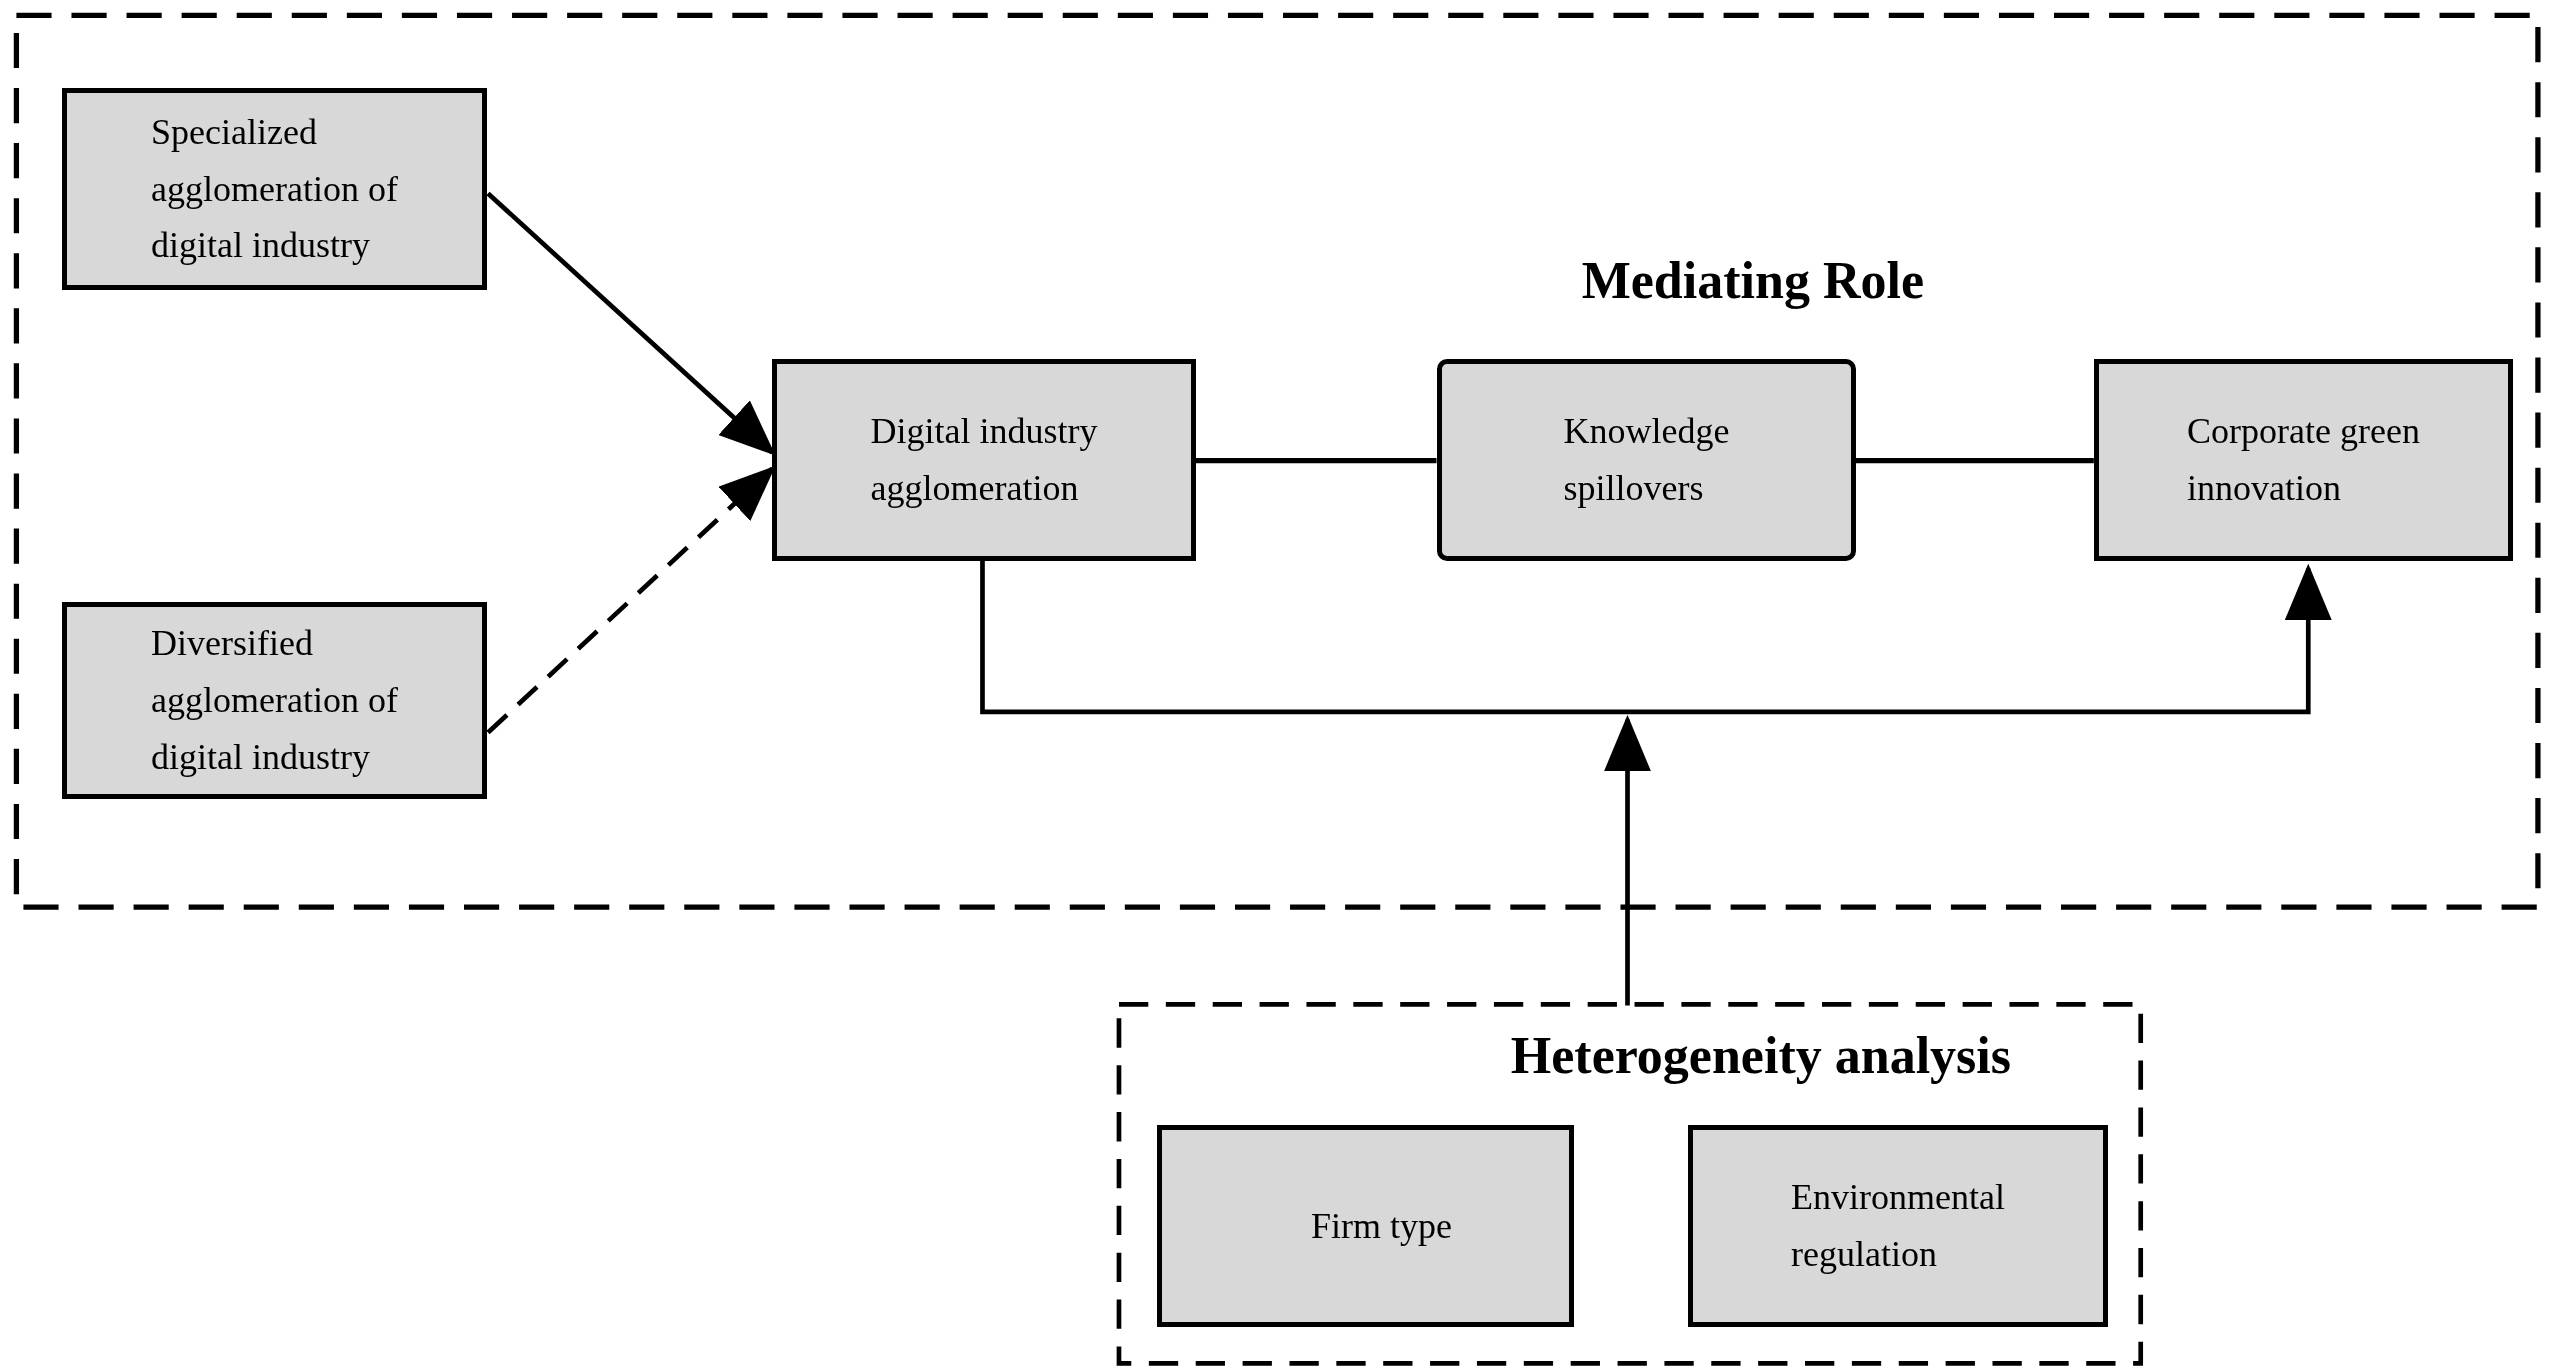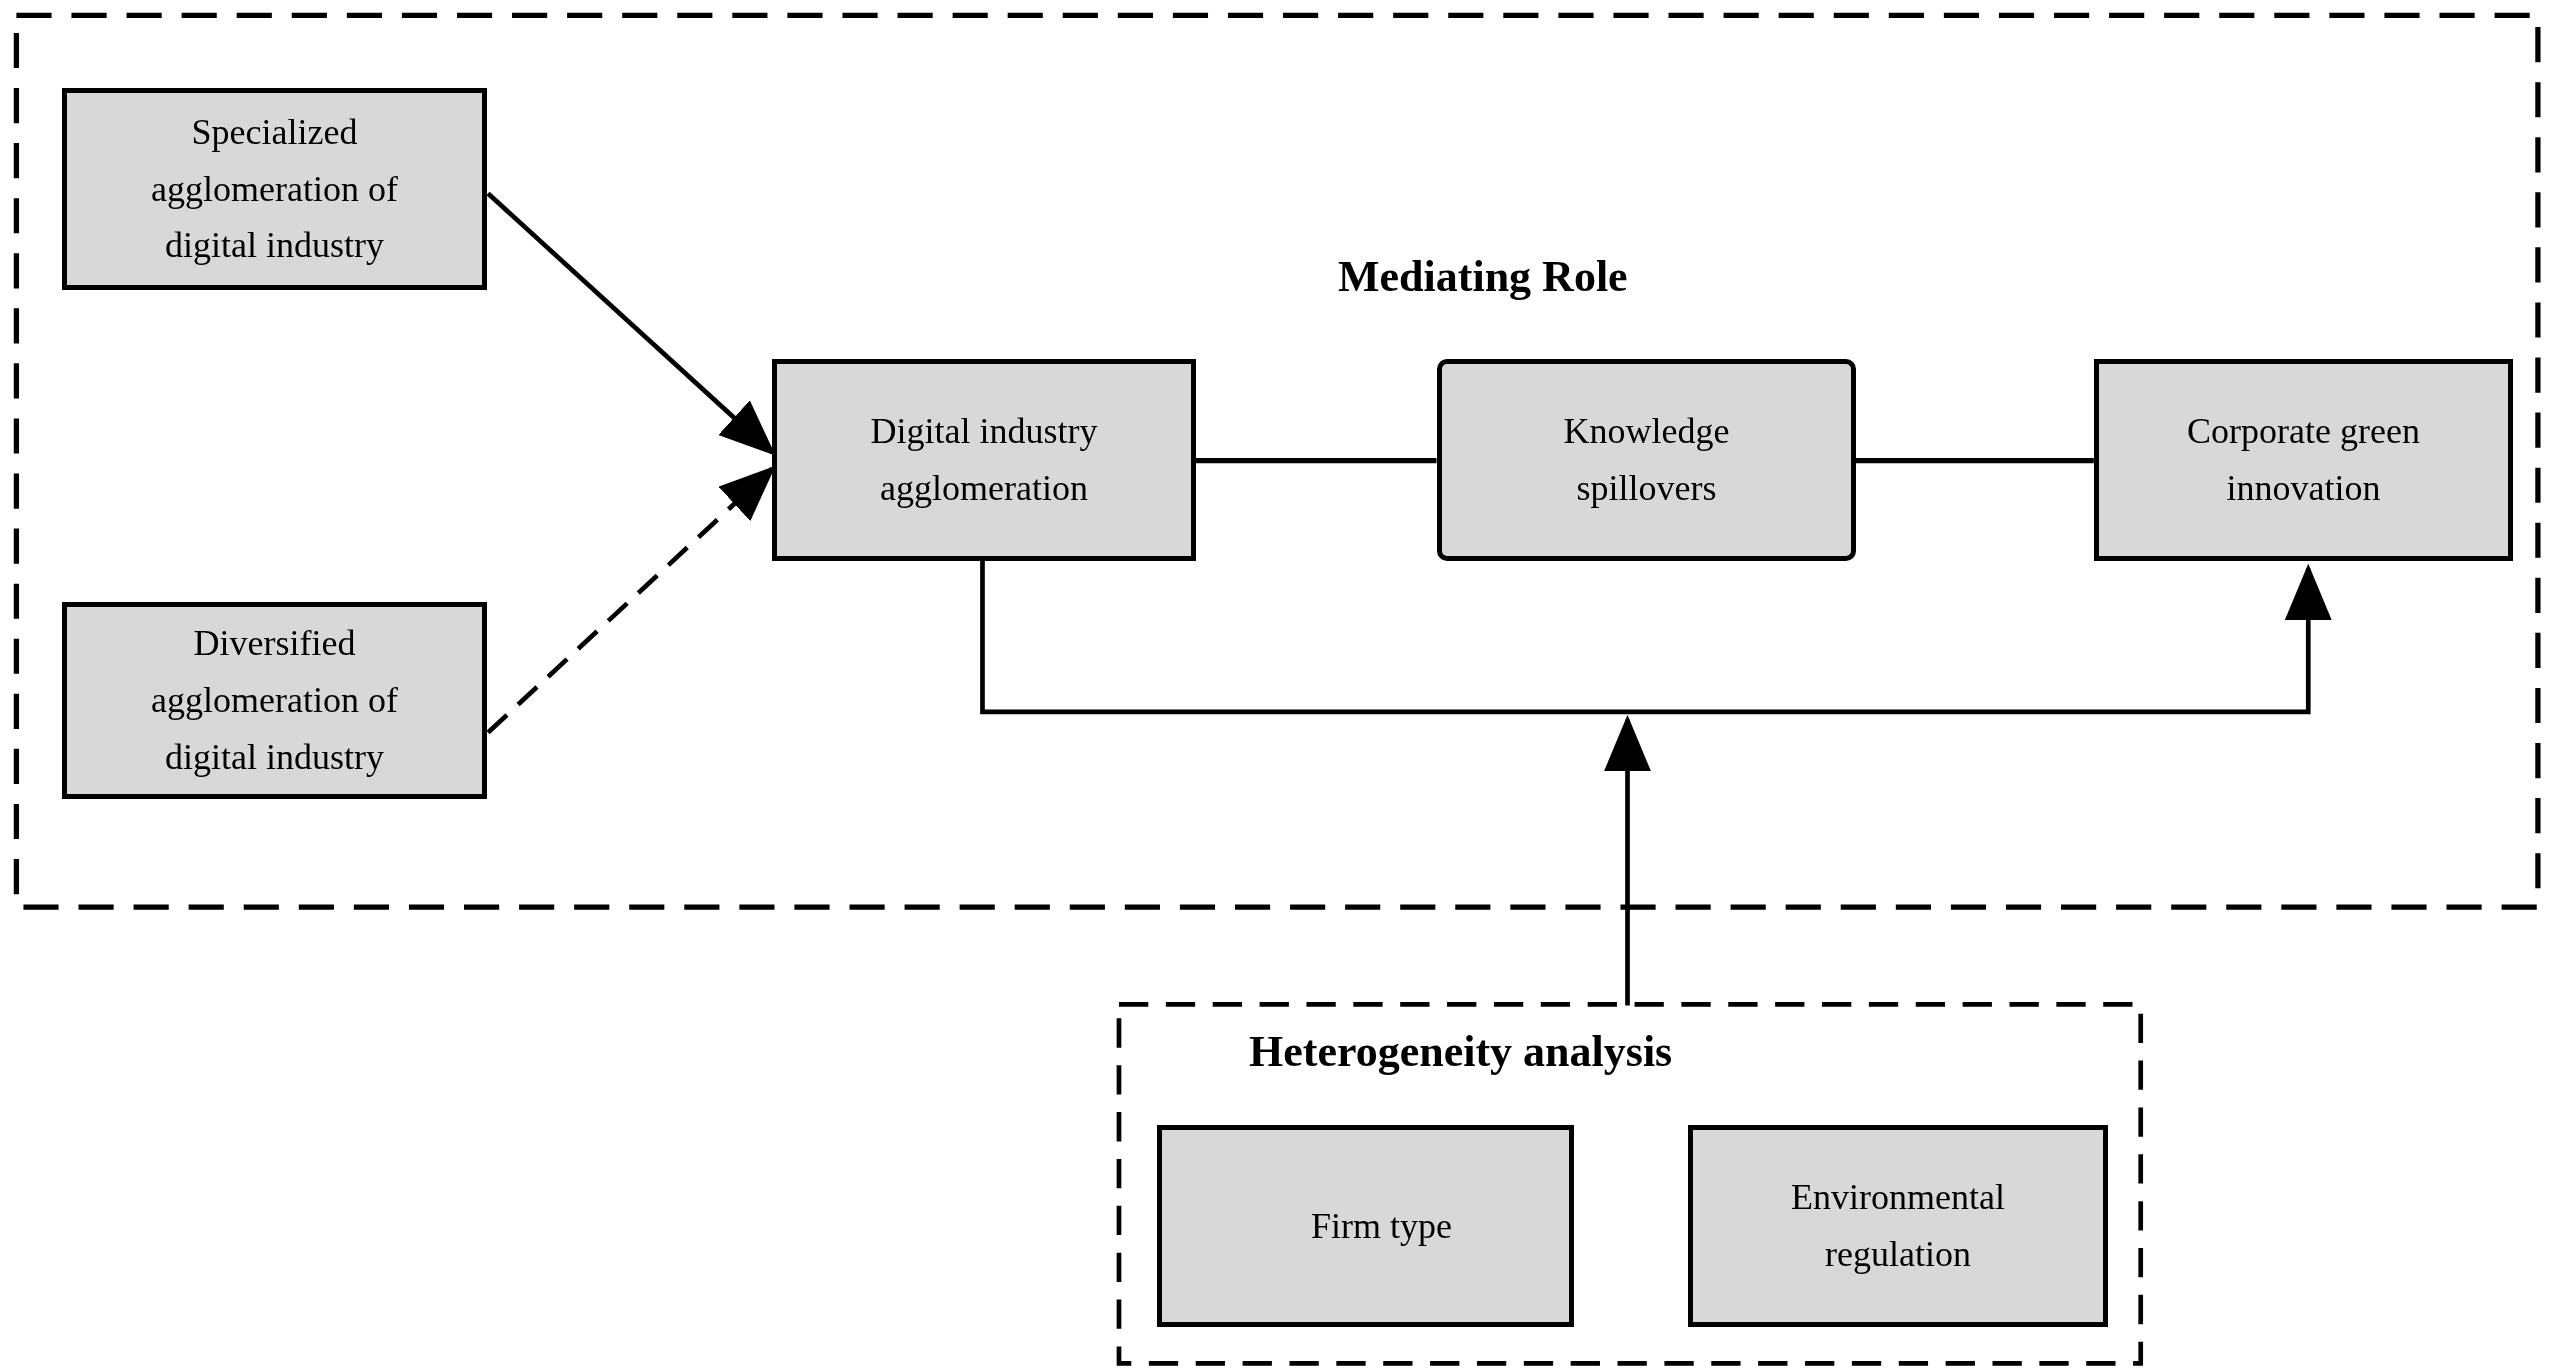--- a/index.html
+++ b/index.html
@@ -10,35 +10,35 @@
     font-family:"Liberation Serif","DejaVu Serif",serif;
     overflow:hidden;
   }
   .wires{position:absolute;left:0;top:0;width:2576px;height:1370px;}
   .node{
     position:absolute;
     background:var(--box-fill,#d8d8d8);
     border:5.3px solid var(--stroke,#000000);
     box-sizing:border-box;
     display:flex;align-items:center;justify-content:center;
-    text-align:center;
+    text-align:left;
   }
   .node-label{
     white-space:pre-line;
     font-size:36px;
     line-height:1.58;
     color:var(--stroke,#000000);
     padding:0 5.9px;
   }
   .heading{
     position:absolute;
     font-weight:bold;
-    font-size:44px;
+    font-size:52px;
     color:var(--stroke,#000000);
-    text-align:left;
+    text-align:right;
   }
   
   .n-specialized{left:62px; top:88px;  width:425px; height:202px;}
   .n-diversified{left:62px; top:602px; width:425px; height:197px;}
   .n-digital    {left:772px;top:359px;  width:424px; height:202px;}
   .n-knowledge  {left:1437px;top:359px;  width:419px; height:202px;border-radius:10px;}
   .n-corporate  {left:2094px;top:359px;  width:419px; height:202px;}
   .n-firmtype   {left:1157px;top:1125px; width:417px; height:202px;padding-left:32px;}
   .n-envreg     {left:1688px;top:1125px; width:420px; height:202px;}
   .h-mediating  {left:1338px;top:251px;  width:586px;}

